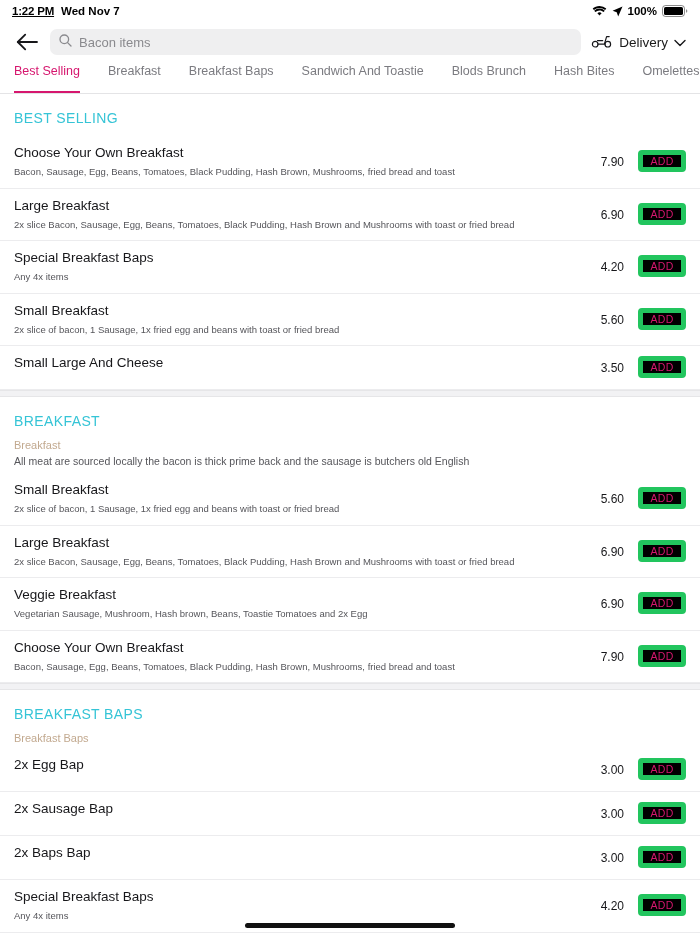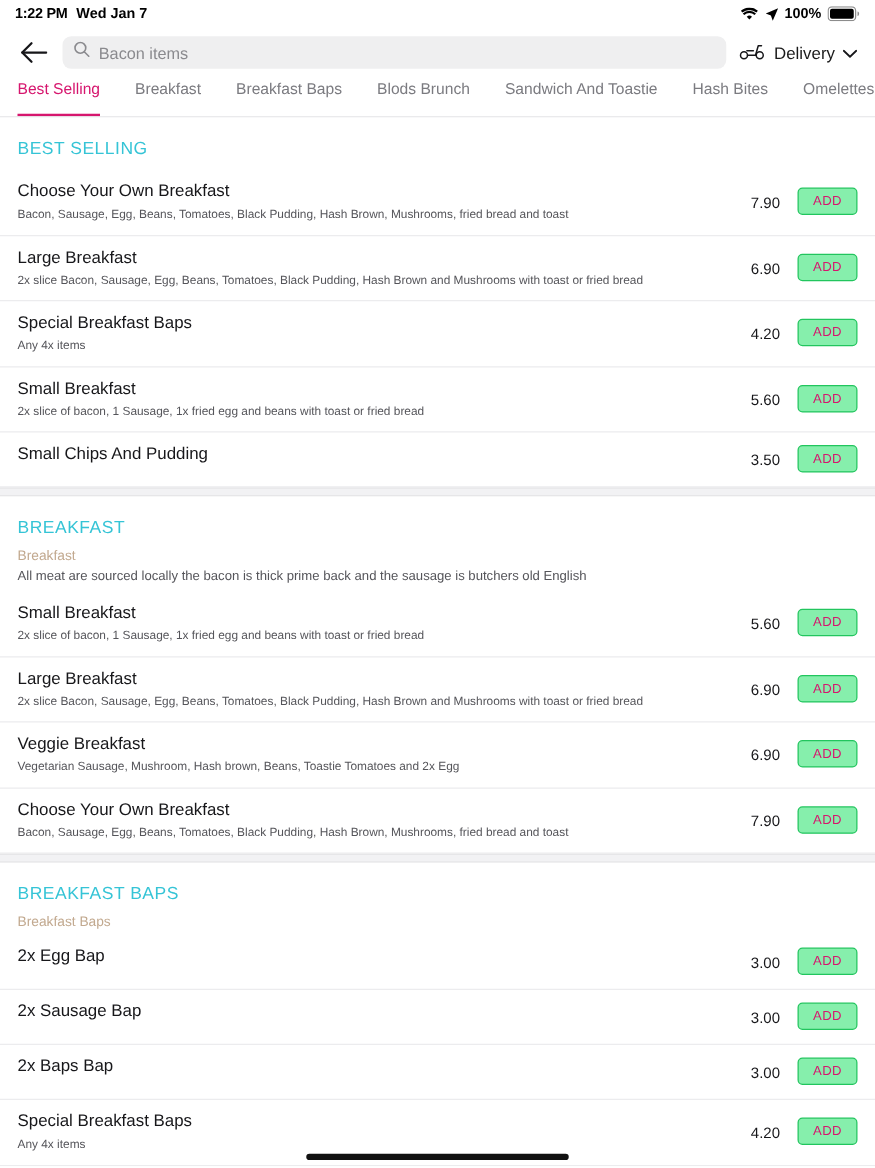--- a/index.html
+++ b/index.html
@@ -15,21 +15,21 @@
     display: flex;
     align-items: center;
     justify-content: space-between;
     padding: 0 12px;
     font-size: 11.5px;
     font-weight: bold;
     color: #000;
   }
   .statusbar .left { display: flex; align-items: center; gap: 7px; }
   .statusbar .right { display: flex; align-items: center; gap: 5px; }
-  .sb-time { letter-spacing: -0.2px; }
+  .sb-time { letter-spacing: -0.2px; text-decoration: underline; }
   .sb-date { font-weight: bold; }
   .wifi-icon svg, .loc-icon svg, .batt-icon svg { display: block; }
   .batt-pct { font-size: 11.5px; font-weight: bold; }
 
   .topbar {
     height: 40px;
     display: flex;
     align-items: center;
     gap: 10px;
     padding: 0 14px;
@@ -144,26 +144,26 @@
     text-align: right;
     font-size: 12px;
     color: #17171a;
     padding-top: 2px;
     margin-right: 14px;
     align-self: center;
   }
   .add-btn {
     width: 48px;
     height: 22px;
-    border: 1px solid #22c55e;
+    border: 5px solid #22c55e;
     border-radius: 4px;
     color: #d6166e;
     font-size: 10.5px;
     letter-spacing: 0.3px;
-    background: #86efac;
+    background: #000000;
     display: flex;
     align-items: center;
     justify-content: center;
     cursor: pointer;
     align-self: center;
   }
   .sep {
     height: 7px;
     background: #f2f2f4;
     border-top: 1px solid #e6e6e8;
@@ -179,21 +179,21 @@
     background: #111;
     border-radius: 3px;
   }
 </style>
 </head>
 <body>
 
 <div class="statusbar">
   <div class="left">
     <span class="sb-time">1:22 PM</span>
-    <span class="sb-date">Wed Jan 7</span>
+    <span class="sb-date">Wed Nov 7</span>
   </div>
   <div class="right">
     <span class="wifi-icon">
       <svg width="15" height="11" viewBox="0 0 15 11">
           <path d="M7.5 9.6l2.1-2.3a3.1 3.1 0 0 0-4.2 0L7.5 9.6z" fill="#000"></path>
           <path d="M7.5 4.4c1.6 0 3 .6 4.1 1.6l1.2-1.3A8 8 0 0 0 7.5 2.6 8 8 0 0 0 2.2 4.7l1.2 1.3a6 6 0 0 1 4.1-1.6z" fill="#000"></path>
           <path d="M7.5 0C4.9 0 2.5 1 .7 2.6L1.9 4A9 9 0 0 1 7.5 1.9 9 9 0 0 1 13.1 4l1.2-1.4A10.6 10.6 0 0 0 7.5 0z" fill="#000"></path>
         </svg>
     </span>
     <span class="loc-icon">
@@ -250,24 +250,24 @@
     <div class="tab active">
       <span>Best Selling</span>
     </div>
     <div class="tab">
       <span>Breakfast</span>
     </div>
     <div class="tab">
       <span>Breakfast Baps</span>
     </div>
     <div class="tab">
+      <span>Sandwich And Toastie</span>
+    </div>
+    <div class="tab">
       <span>Blods Brunch</span>
-    </div>
-    <div class="tab">
-      <span>Sandwich And Toastie</span>
     </div>
     <div class="tab">
       <span>Hash Bites</span>
     </div>
     <div class="tab">
       <span>Omelettes</span>
     </div>
   </div>
 
 <div class="content" id="content">
@@ -299,21 +299,21 @@
     <div class="item">
       <div class="texts">
         <div class="name">Small Breakfast</div>
         <div class="desc">2x slice of bacon, 1 Sausage, 1x fried egg and beans with toast or fried bread</div>
       </div>
       <div class="price">5.60</div>
       <div class="add-btn">ADD</div>
     </div>
     <div class="item">
       <div class="texts">
-        <div class="name">Small Chips And Pudding</div>
+        <div class="name">Small Large And Cheese</div>
       </div>
       <div class="price">3.50</div>
       <div class="add-btn">ADD</div>
     </div>
     <div class="sep"></div>
     <div class="section-head">BREAKFAST</div>
     <div class="subgroup">Breakfast</div>
     <div class="subgroup-desc">All meat are sourced locally the bacon is thick prime back and the sausage is butchers old English</div>
     <div class="item">
       <div class="texts">

